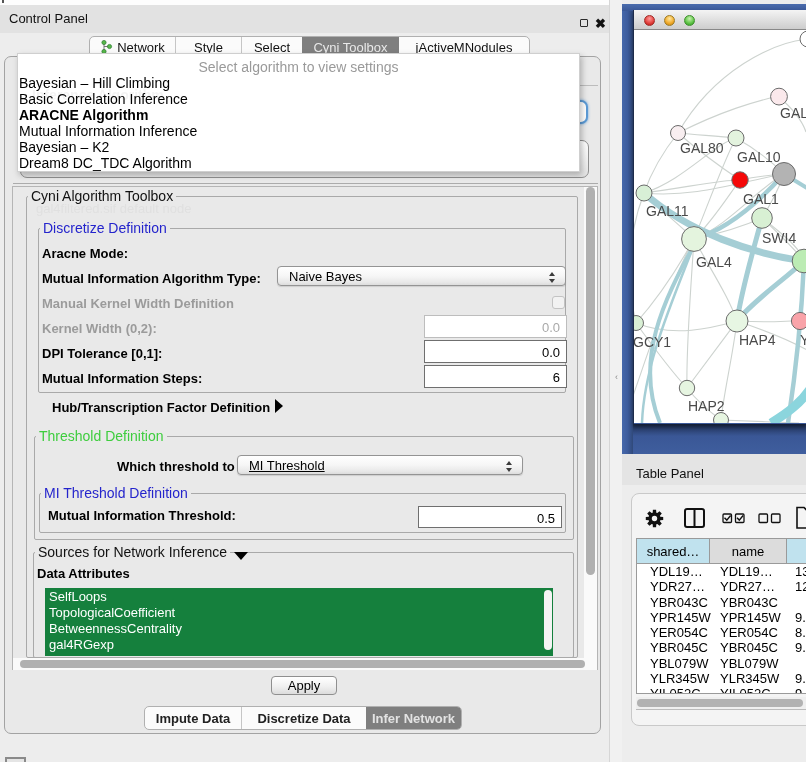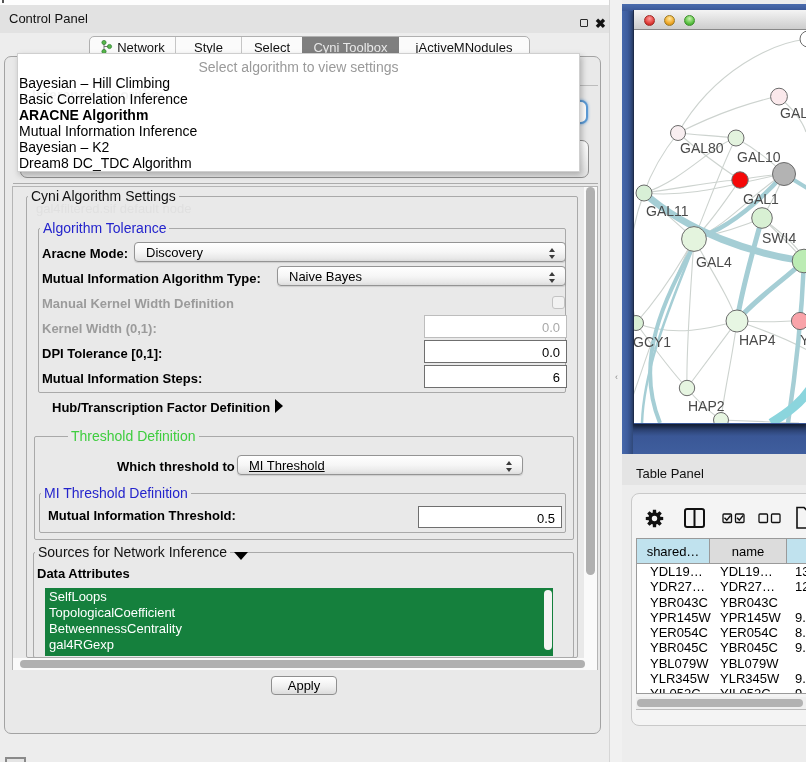--- a/index.html
+++ b/index.html
@@ -63,50 +63,49 @@
 
   <div class="abs" style="left:584px;top:187px;width:13px;height:471px;background:#fafafa;">
     <div class="abs" style="left:2px;top:0px;width:9px;height:388px;background:#b0b0b0;border-radius:5px;"></div>
   </div>
 
   <div class="abs" style="left:13px;top:658px;width:584px;height:12px;background:#fafafa;">
     <div class="abs" style="left:7px;top:2px;width:565px;height:8px;background:#b0b0b0;border-radius:4px;"></div>
   </div>
 
   <div class="abs grp" style="left:26px;top:196px;width:552px;height:462px;">
-    <div class="grp-title" style="color:#111;">Cyni Algorithm Settings</div>
+    <div class="grp-title" style="color:#111;">Cyni Algorithm Toolbox</div>
   </div>
 
   <div class="abs grp" style="left:38px;top:228px;width:528px;height:165px;">
-    <div class="grp-title" style="color:#2424cc;">Algorithm Tolerance</div>
+    <div class="grp-title" style="color:#2424cc;">Discretize Definition</div>
   </div>
 
   <div class="abs lbl" style="left:42px;top:246px;">Aracne Mode:</div>
-  <div class="abs combo" style="left:134px;top:242px;width:432px;height:20px;">Discovery<span class="spin"></span></div>
 
   <div class="abs lbl" style="left:42px;top:271px;">Mutual Information Algorithm Type:</div>
   <div class="abs combo" style="left:277px;top:266px;width:289px;height:20px;">Naive Bayes<span class="spin"></span></div>
 
   <div class="abs lbl dis" style="left:42px;top:296px;">Manual Kernel Width Definition</div>
   <div class="abs" style="left:552px;top:296px;width:13px;height:13px;border:1px solid #c3c3c3;border-radius:3px;background:#f2f2f2;"></div>
 
-  <div class="abs lbl dis" style="left:42px;top:321px;">Kernel Width (0,1):</div>
+  <div class="abs lbl dis" style="left:42px;top:321px;">Kernel Width (0,2):</div>
   <div class="abs field" style="left:424px;top:315px;width:143px;border-color:#bdbdbd;color:#a9a9a9;">0.0</div>
 
   <div class="abs lbl" style="left:42px;top:346px;">DPI Tolerance [0,1]:</div>
   <div class="abs field" style="left:424px;top:340px;width:143px;">0.0</div>
 
   <div class="abs lbl" style="left:42px;top:371px;">Mutual Information Steps:</div>
   <div class="abs field" style="left:424px;top:365px;width:143px;">6</div>
 
   <div class="abs lbl" style="left:52px;top:400px;font-size:13px;">Hub/Transcription Factor Definition</div>
   <div class="abs" style="left:275px;top:399px;width:0;height:0;border-top:7.5px solid transparent;border-bottom:7.5px solid transparent;border-left:8px solid #000;"></div>
 
   <div class="abs grp" style="left:34px;top:436px;width:540px;height:104px;">
-    <div class="grp-title" style="color:#3ecd3e;margin-left:32px;">Threshold Definition</div>
+    <div class="grp-title" style="color:#3ecd3e;">Threshold Definition</div>
   </div>
   <div class="abs lbl" style="left:89px;top:459px;margin-left:28px;">Which threshold to use:</div>
   <div class="abs combo" style="left:237px;top:455px;width:286px;height:20px;text-decoration:underline;">MI Threshold<span class="spin"></span></div>
 
   <div class="abs grp" style="left:39px;top:493px;width:527px;height:40px;">
     <div class="grp-title" style="color:#2424cc;font-weight:normal;">MI Threshold Definition</div>
   </div>
   <div class="abs lbl" style="left:48px;top:508px;">Mutual Information Threshold:</div>
   <div class="abs field" style="left:418px;top:506px;width:144px;height:22px;">0.5</div>
 
@@ -115,20 +114,25 @@
   </div>
   <div class="abs" style="left:234px;top:552px;width:0;height:0;border-left:7px solid transparent;border-right:7px solid transparent;border-top:8px solid #000;"></div>
   <div class="abs lbl" style="left:37px;top:566px;">Data Attributes</div>
   <div class="abs" style="left:45px;top:588px;width:508px;height:68px;background:#15803d;color:#fff;font-size:13px;line-height:16px;">
     <div style="padding:1px 0 0 4px;">SelfLoops<br>TopologicalCoefficient<br>BetweennessCentrality<br>gal4RGexp</div>
     <div class="abs" style="right:1px;top:2px;width:8px;height:60px;background:#f4f4f4;border-radius:4px;"></div>
   </div>
 
   <div class="abs" style="left:271px;top:676px;width:66px;height:19px;border:1px solid #8f8f8f;border-radius:4px;background:linear-gradient(#ffffff,#f0f0f0 55%,#dcdcdc);display:flex;align-items:center;justify-content:center;font-size:13px;">Apply</div>
 
+  <div class="abs" style="left:144px;top:706px;width:318px;height:24px;border:1px solid #b0b0b0;border-radius:5px;background:#fbfbfb;display:flex;font-size:13px;font-weight:bold;color:#222;overflow:hidden;">
+    <div style="width:97px;border-right:1px solid #c6c6c6;display:flex;align-items:center;justify-content:center;">Impute Data</div>
+    <div style="width:124px;display:flex;align-items:center;justify-content:center;">Discretize Data</div>
+    <div style="flex:1;background:#7f7f7f;color:#e3e3e3;display:flex;align-items:center;justify-content:center;">Infer Network</div>
+  </div>
 
   <div class="abs" style="left:5px;top:757px;width:21px;height:10px;border:2px solid #8a8a8a;background:#e5e5e5;"></div>
 
   <div class="abs" style="left:17px;top:53px;width:563px;height:119px;background:#fff;border:1px solid #cfcfcf;box-shadow:2px 3px 6px rgba(0,0,0,0.25);font-size:14px;color:#000;">
     <div style="position:absolute;top:33px;left:14px;color:rgba(90,90,90,0.07);font-weight:bold;font-size:14px;">Inference Algorithm</div>
     <div style="position:absolute;top:108px;left:18px;color:rgba(90,90,90,0.06);font-size:13px;margin-top:39px;">gal4filtered.sif default node</div>
     <div style="position:absolute;top:5px;left:0;width:100%;text-align:center;color:#9a9a9a;">Select algorithm to view settings</div>
     <div style="position:absolute;top:21px;left:1px;">Bayesian – Hill Climbing</div>
     <div style="position:absolute;top:37px;left:1px;">Basic Correlation Inference</div>
     <div style="position:absolute;top:53px;left:1px;font-weight:bold;">ARACNE Algorithm</div>

